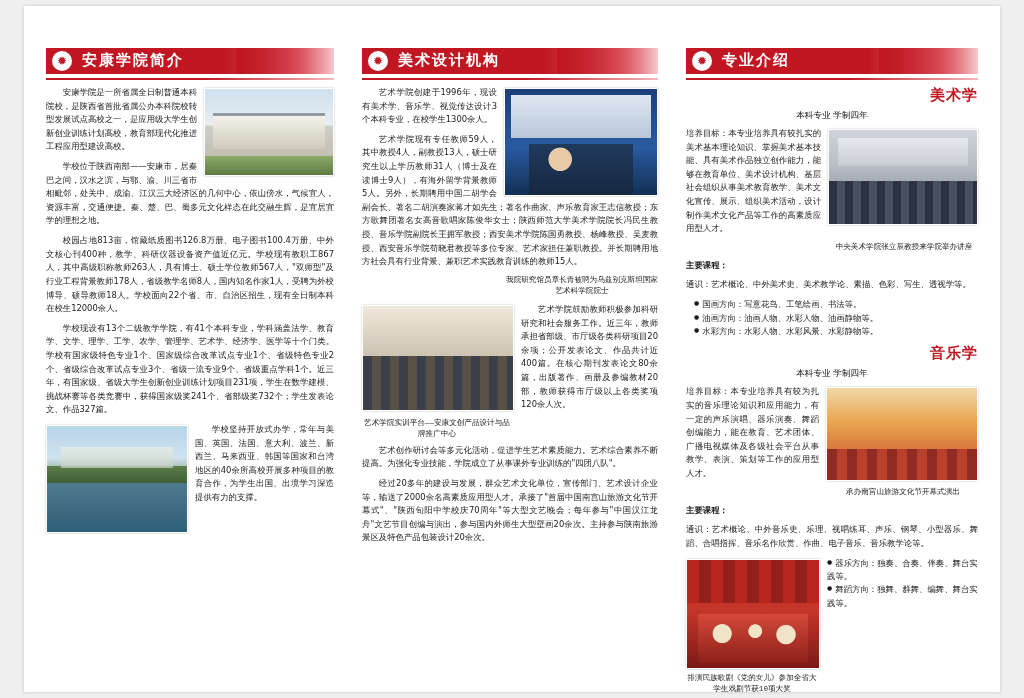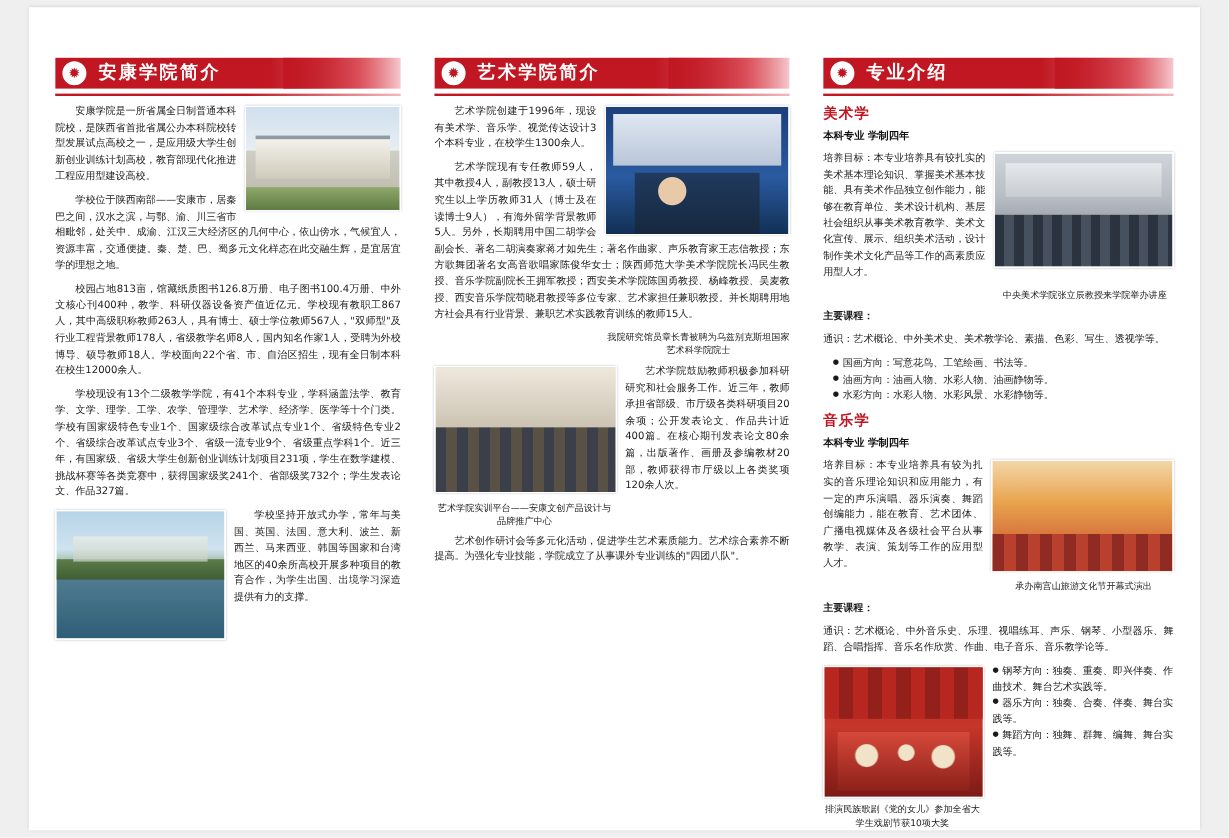--- a/index.html
+++ b/index.html
@@ -53,33 +53,33 @@
   p.body{
     font-size:8.4px;line-height:1.62;color:#1a1a1a;margin:0 0 6px 0;
     text-align:justify;text-justify:inter-ideograph;text-indent:2em;
   }
   p.body.noind{text-indent:0;}
 
   .photo{
     background:#cfd6dc;border:1px solid #ffffff;box-shadow:0 0 2px rgba(0,0,0,.25);
     overflow:hidden;position:relative;
   }
-  .cap{font-size:7.6px;line-height:1.45;color:#1a1a1a;text-align:center;margin:3px 0 6px;}
+  .cap{font-size:7.6px;line-height:1.45;color:#1a1a1a;text-align:center;margin:3px 0 6px;font-family:Liberation Mono, monospace;}
 
   
   .fimg-r{float:right;margin:2px 0 4px 7px;}
   .fimg-l{float:left;margin:2px 7px 4px 0;}
   .clr{clear:both;}
 
   
   .subhead{
-    color:#c01722;font-size:12px;font-weight:bold;text-align:left;margin:2px 0 5px;
+    color:#c01722;font-size:15px;font-weight:bold;text-align:right;margin:2px 0 5px;
     letter-spacing:1px;
   }
-  .kicker{font-size:8.6px;color:#111;margin:0 0 5px;font-weight:bold;}
+  .kicker{font-size:8.6px;color:#111;text-align:center;margin:0 0 5px;}
   .lead{font-size:8.4px;color:#111;font-weight:bold;margin:4px 0 3px;}
   ul.dots{margin:0 0 6px 0;padding:0 0 0 8px;list-style:none;}
   ul.dots li{font-size:8.4px;line-height:1.6;color:#1a1a1a;margin:0;}
   ul.dots li:before{content:"●";font-size:6px;margin-right:3px;vertical-align:2px;}
 
   
   .ph-campus{background:
      linear-gradient(180deg,#cfe0ee 0%,#e8eef2 42%,#cfcfc6 43%,#b9b4a6 100%);}
   .ph-campus:before{content:"";position:absolute;left:6%;top:28%;width:88%;height:38%;
      background:linear-gradient(180deg,#f3f1ea,#cfcabb);border-top:3px solid #8e9aa4;}
@@ -148,36 +148,37 @@
       <p class="body">学校现设有13个二级教学学院，有41个本科专业，学科涵盖法学、教育学、文学、理学、工学、农学、管理学、艺术学、经济学、医学等十个门类。学校有国家级特色专业1个、国家级综合改革试点专业1个、省级特色专业2个、省级综合改革试点专业3个、省级一流专业9个、省级重点学科1个。近三年，有国家级、省级大学生创新创业训练计划项目231项，学生在数学建模、挑战杯赛等各类竞赛中，获得国家级奖241个、省部级奖732个；学生发表论文、作品327篇。</p>
       <div class="photo fimg-l ph-lake" style="width:140px;height:106px;"></div>
       <p class="body">学校坚持开放式办学，常年与美国、英国、法国、意大利、波兰、新西兰、马来西亚、韩国等国家和台湾地区的40余所高校开展多种项目的教育合作，为学生出国、出境学习深造提供有力的支撑。</p>
       <div class="clr"></div>
     </div>
 
     <div class="col col2">
       <div class="banner">
         <div class="ribbon"></div>
         <div class="seal">✹</div>
-        <div class="btitle">艺术学院简介</div>
+        <div class="btitle">美术设计机构</div>
         <div class="underline"></div>
       </div>
 
       <div class="photo fimg-r ph-speaker" style="width:152px;height:106px;"></div>
       <p class="body">艺术学院创建于1996年，现设有美术学、音乐学、视觉传达设计3个本科专业，在校学生1300余人。</p>
       <p class="body">艺术学院现有专任教师59人，其中教授4人，副教授13人，硕士研究生以上学历教师31人（博士及在读博士9人），有海外留学背景教师5人。另外，长期聘用中国二胡学会副会长、著名二胡演奏家蒋才如先生；著名作曲家、声乐教育家王志信教授；东方歌舞团著名女高音歌唱家陈俊华女士；陕西师范大学美术学院院长冯民生教授、音乐学院副院长王拥军教授；西安美术学院陈国勇教授、杨峰教授、吴麦教授、西安音乐学院苟晓君教授等多位专家、艺术家担任兼职教授。并长期聘用地方社会具有行业背景、兼职艺术实践教育训练的教师15人。</p>
       <div class="clr"></div>
       <div class="cap" style="width:152px;float:right;margin:0 0 6px 7px;">我院研究馆员章长青被聘为乌兹别克斯坦国家艺术科学院院士</div>
       <div class="clr"></div>
 
       <div class="photo fimg-l ph-group" style="width:150px;height:104px;"></div>
       <p class="body">艺术学院鼓励教师积极参加科研研究和社会服务工作。近三年，教师承担省部级、市厅级各类科研项目20余项；公开发表论文、作品共计近400篇。在核心期刊发表论文80余篇，出版著作、画册及参编教材20部，教师获得市厅级以上各类奖项120余人次。</p>
       <div class="cap" style="width:150px;float:left;margin:0 7px 4px 0;clear:left;">艺术学院实训平台——安康文创产品设计与品牌推广中心</div>
       <div class="clr"></div>
       <p class="body">艺术创作研讨会等多元化活动，促进学生艺术素质能力。艺术综合素养不断提高。为强化专业技能，学院成立了从事课外专业训练的"四团八队"。</p>
+      <p class="body">经过20多年的建设与发展，群众艺术文化单位，宣传部门、艺术设计企业等，输送了2000余名高素质应用型人才。承接了"首届中国南宫山旅游文化节开幕式"、"陕西旬阳中学校庆70周年"等大型文艺晚会；每年参与"中国汉江龙舟"文艺节目创编与演出，参与国内外师生大型壁画20余次。主持参与陕南旅游景区及特色产品包装设计20余次。</p>
     </div>
 
     <div class="col col3">
       <div class="banner">
         <div class="ribbon"></div>
         <div class="seal">✹</div>
         <div class="btitle">专业介绍</div>
         <div class="underline"></div>
       </div>
 
@@ -199,21 +200,20 @@
       <div class="kicker">本科专业  学制四年</div>
       <div class="photo fimg-r ph-festival" style="width:150px;height:92px;"></div>
       <p class="body noind">培养目标：本专业培养具有较为扎实的音乐理论知识和应用能力，有一定的声乐演唱、器乐演奏、舞蹈创编能力，能在教育、艺术团体、广播电视媒体及各级社会平台从事教学、表演、策划等工作的应用型人才。</p>
       <div class="cap" style="width:150px;float:right;margin:0 0 6px 7px;">承办南宫山旅游文化节开幕式演出</div>
       <div class="clr"></div>
       <p class="body noind lead">主要课程：</p>
       <p class="body noind">通识：艺术概论、中外音乐史、乐理、视唱练耳、声乐、钢琴、小型器乐、舞蹈、合唱指挥、音乐名作欣赏、作曲、电子音乐、音乐教学论等。</p>
 
       <div class="photo fimg-l ph-stage" style="width:132px;height:108px;"></div>
       <ul class="dots">
-        <li>钢琴方向：独奏、重奏、即兴伴奏、作曲技术、舞台艺术实践等。</li>
         <li>器乐方向：独奏、合奏、伴奏、舞台实践等。</li>
         <li>舞蹈方向：独舞、群舞、编舞、舞台实践等。</li>
       </ul>
       <div class="cap" style="width:132px;float:left;clear:left;margin:0 7px 0 0;">排演民族歌剧《党的女儿》参加全省大学生戏剧节获10项大奖</div>
       <div class="clr"></div>
     </div>
 
   </div>
 </div>
 

